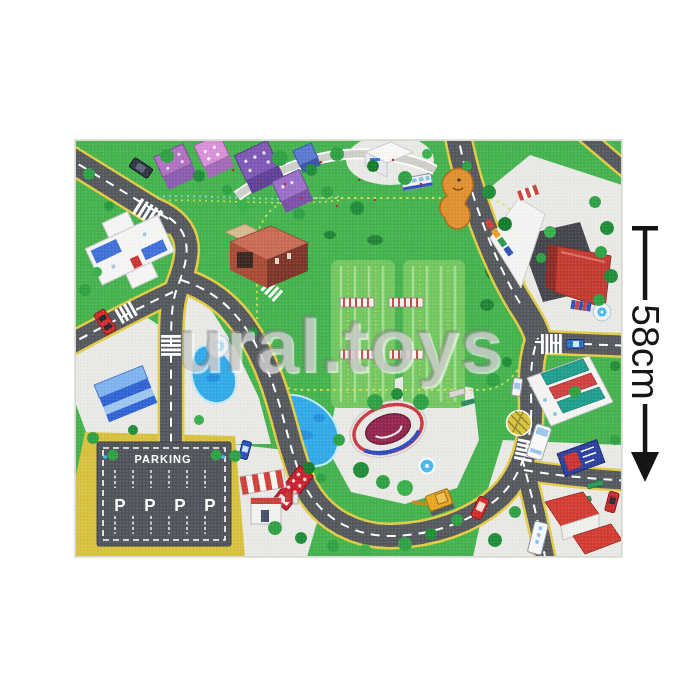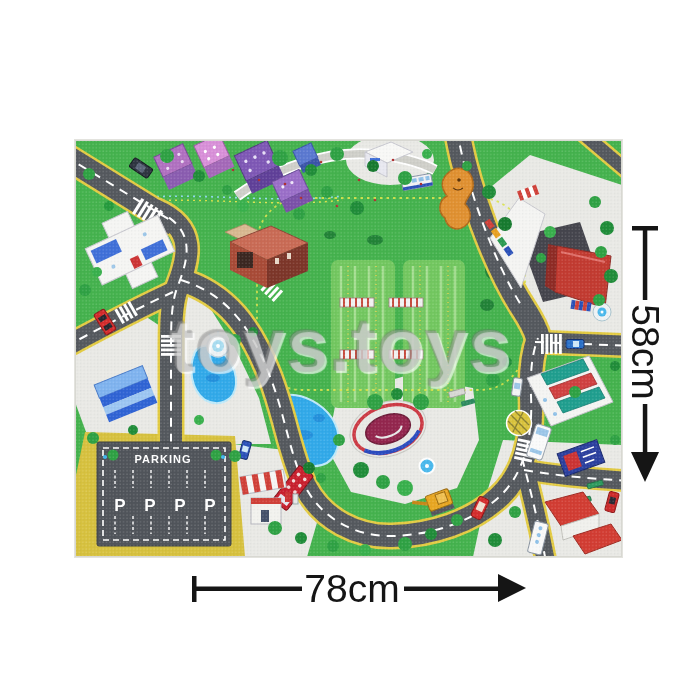--- a/index.html
+++ b/index.html
@@ -510,39 +510,28 @@
           <circle cx="158" cy="30" r="1.3"></circle>
       <circle cx="300" cy="60" r="1.3"></circle>
     </g>
 
     <rect x="0" y="0" width="547" height="417" fill="url(#htw)"></rect>
     <rect x="0" y="0" width="547" height="417" fill="url(#htd)"></rect>
     <rect x="0.5" y="0.5" width="546" height="416" fill="none" stroke="#d8d8d2" stroke-width="1"></rect>
   </svg>
   </div>
 
-  <div class="watermark">toys.toys</div>
+  <div class="watermark">ural.toys</div>
 
   <div class="dim" style="left:618px;top:222px;">
     <svg width="54" height="262" viewBox="0 0 54 262">
       <g fill="#151515">
         <rect x="14" y="4" width="26" height="4.5"></rect>
         <rect x="24.8" y="8" width="4.5" height="70"></rect>
         <text x="27" y="130" transform="rotate(90 27 130)" text-anchor="middle" dominant-baseline="central" font-size="39">58cm</text>
         <rect x="24.8" y="182" width="4.5" height="50"></rect>
         <polygon points="13,230 41,230 27,260"></polygon>
       </g>
     </svg>
   </div>
 
-  <div class="dim" style="left:178px;top:560px;">
-    <svg width="350" height="56" viewBox="0 0 350 56">
-      <g fill="#151515">
-        <rect x="14" y="16" width="4.5" height="26"></rect>
-        <rect x="16" y="26.5" width="108" height="4.5"></rect>
-        <text x="174" y="28" text-anchor="middle" dominant-baseline="central" font-size="39">78cm</text>
-        <rect x="226" y="26.5" width="96" height="4.5"></rect>
-        <polygon points="320,14 320,42 348,28"></polygon>
-      </g>
-    </svg>
-  </div>
 
 </div>
 
 </body></html>

